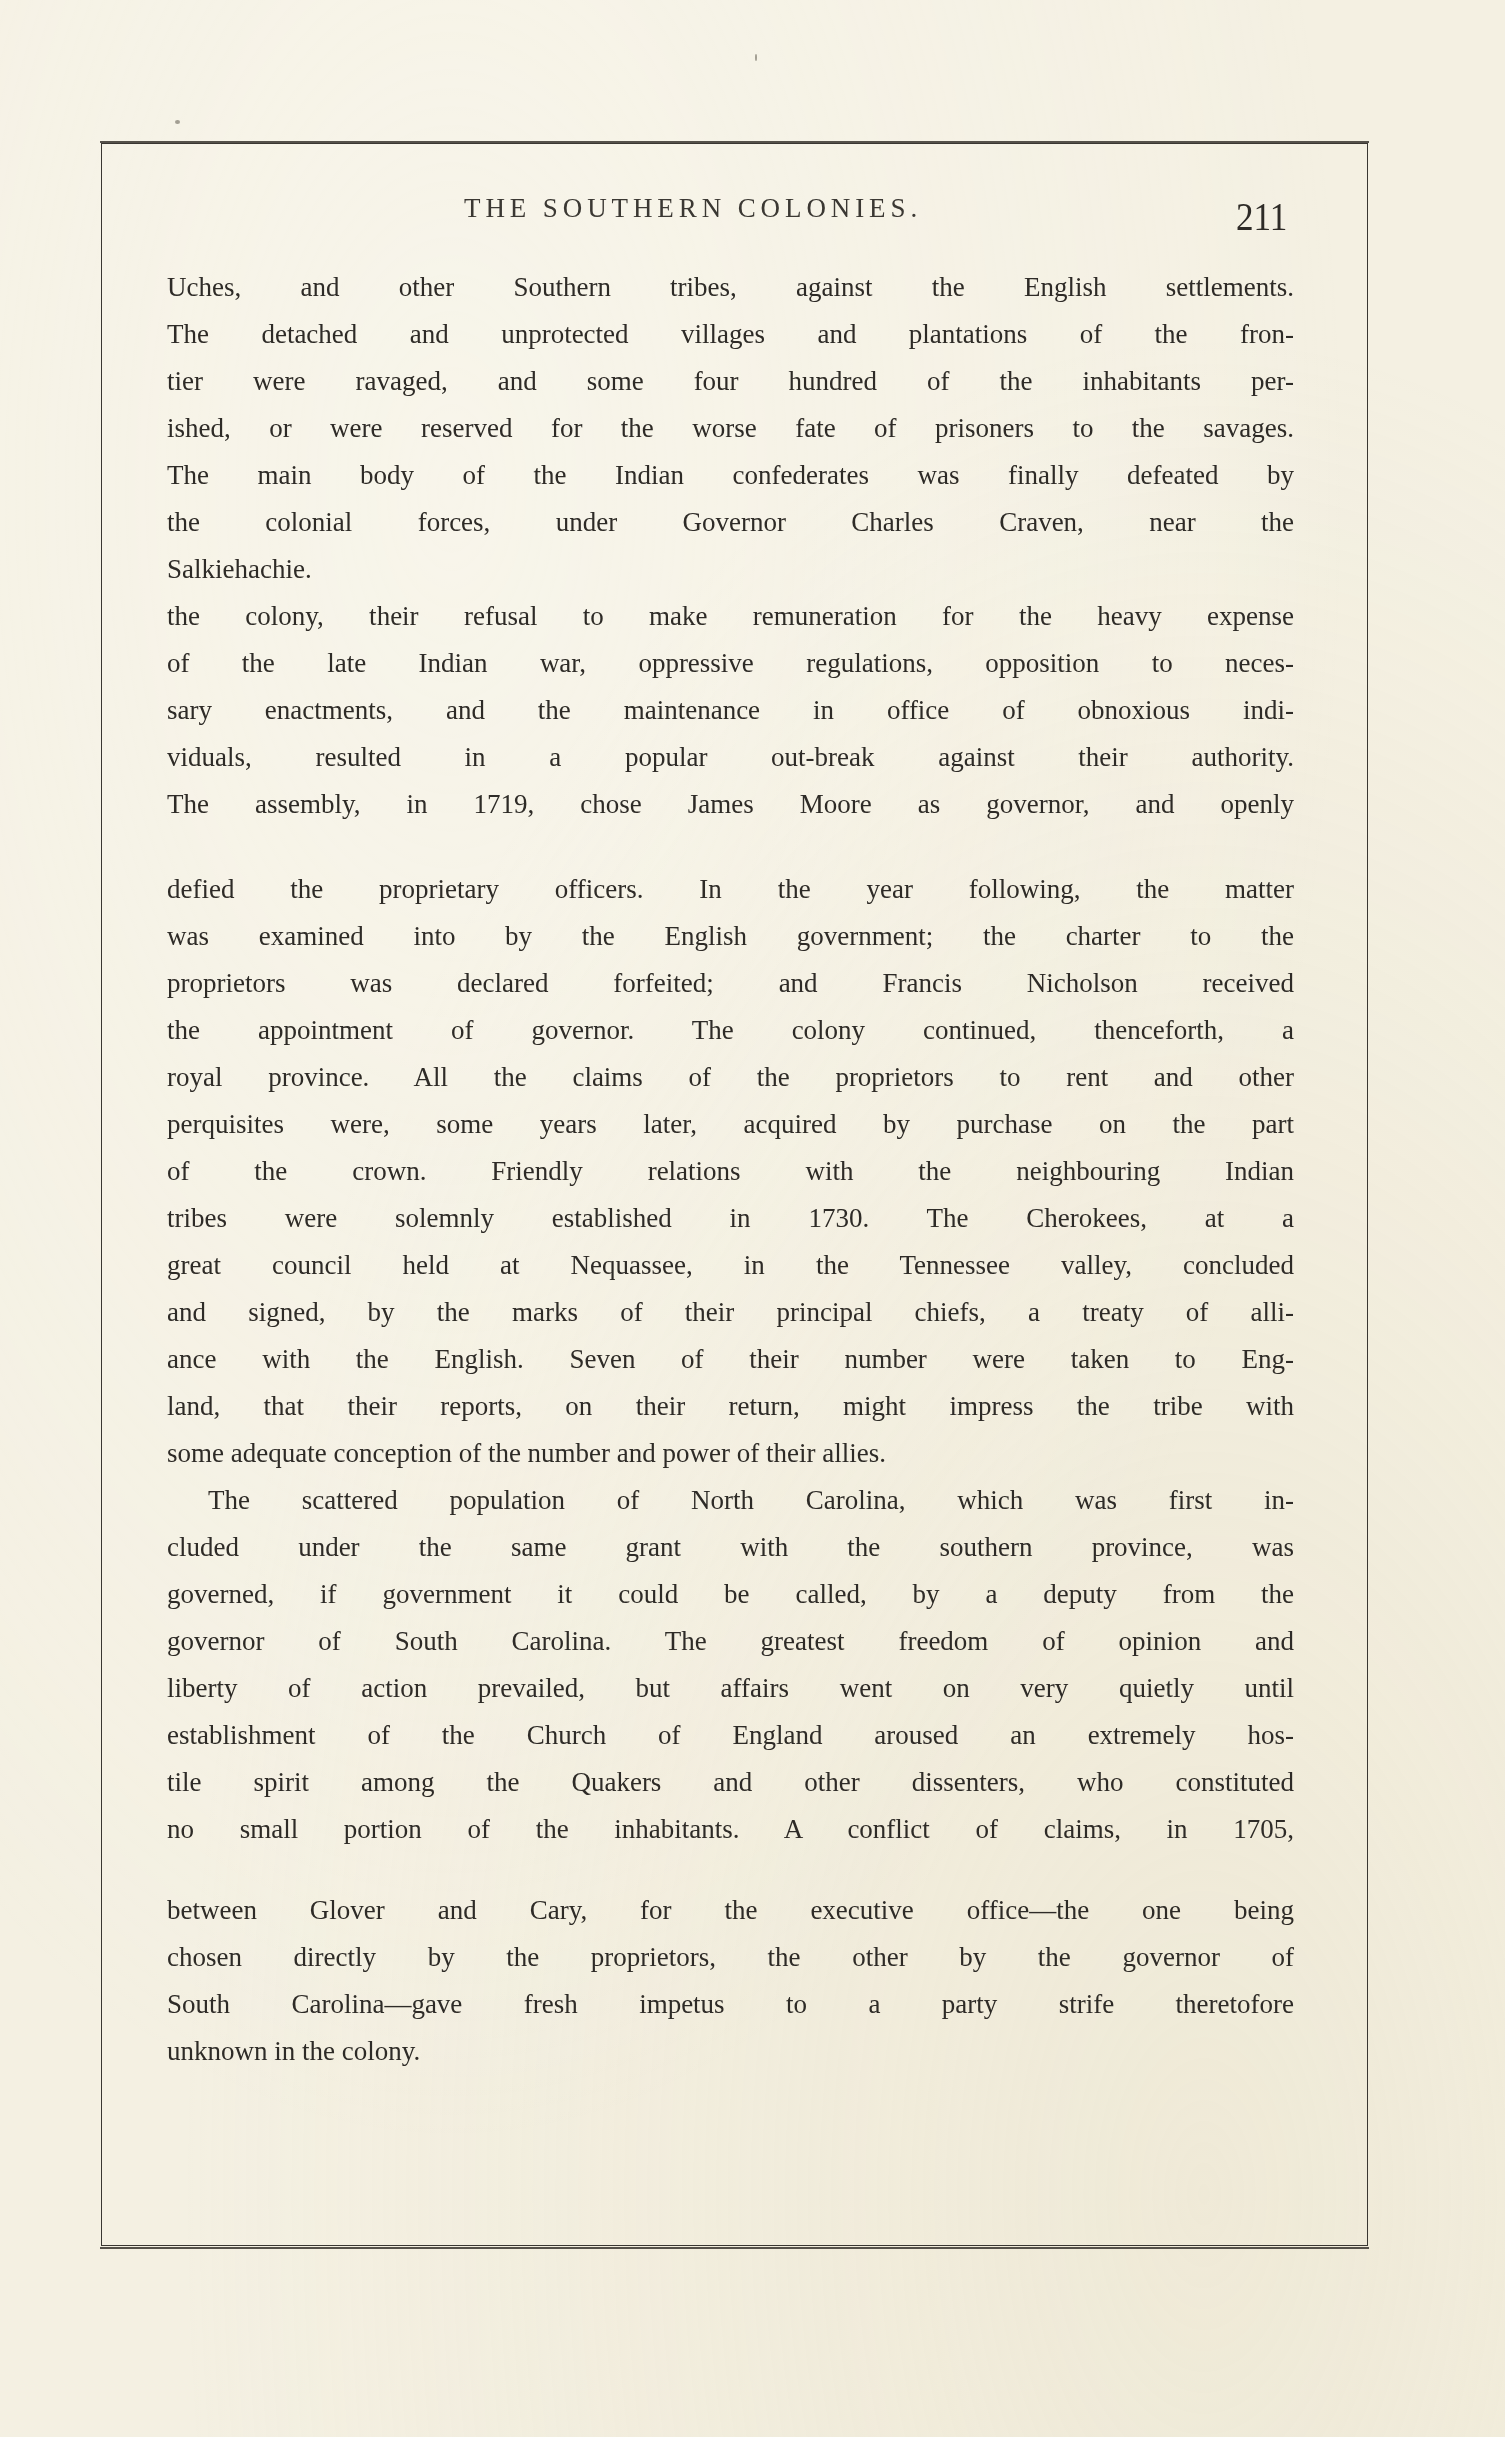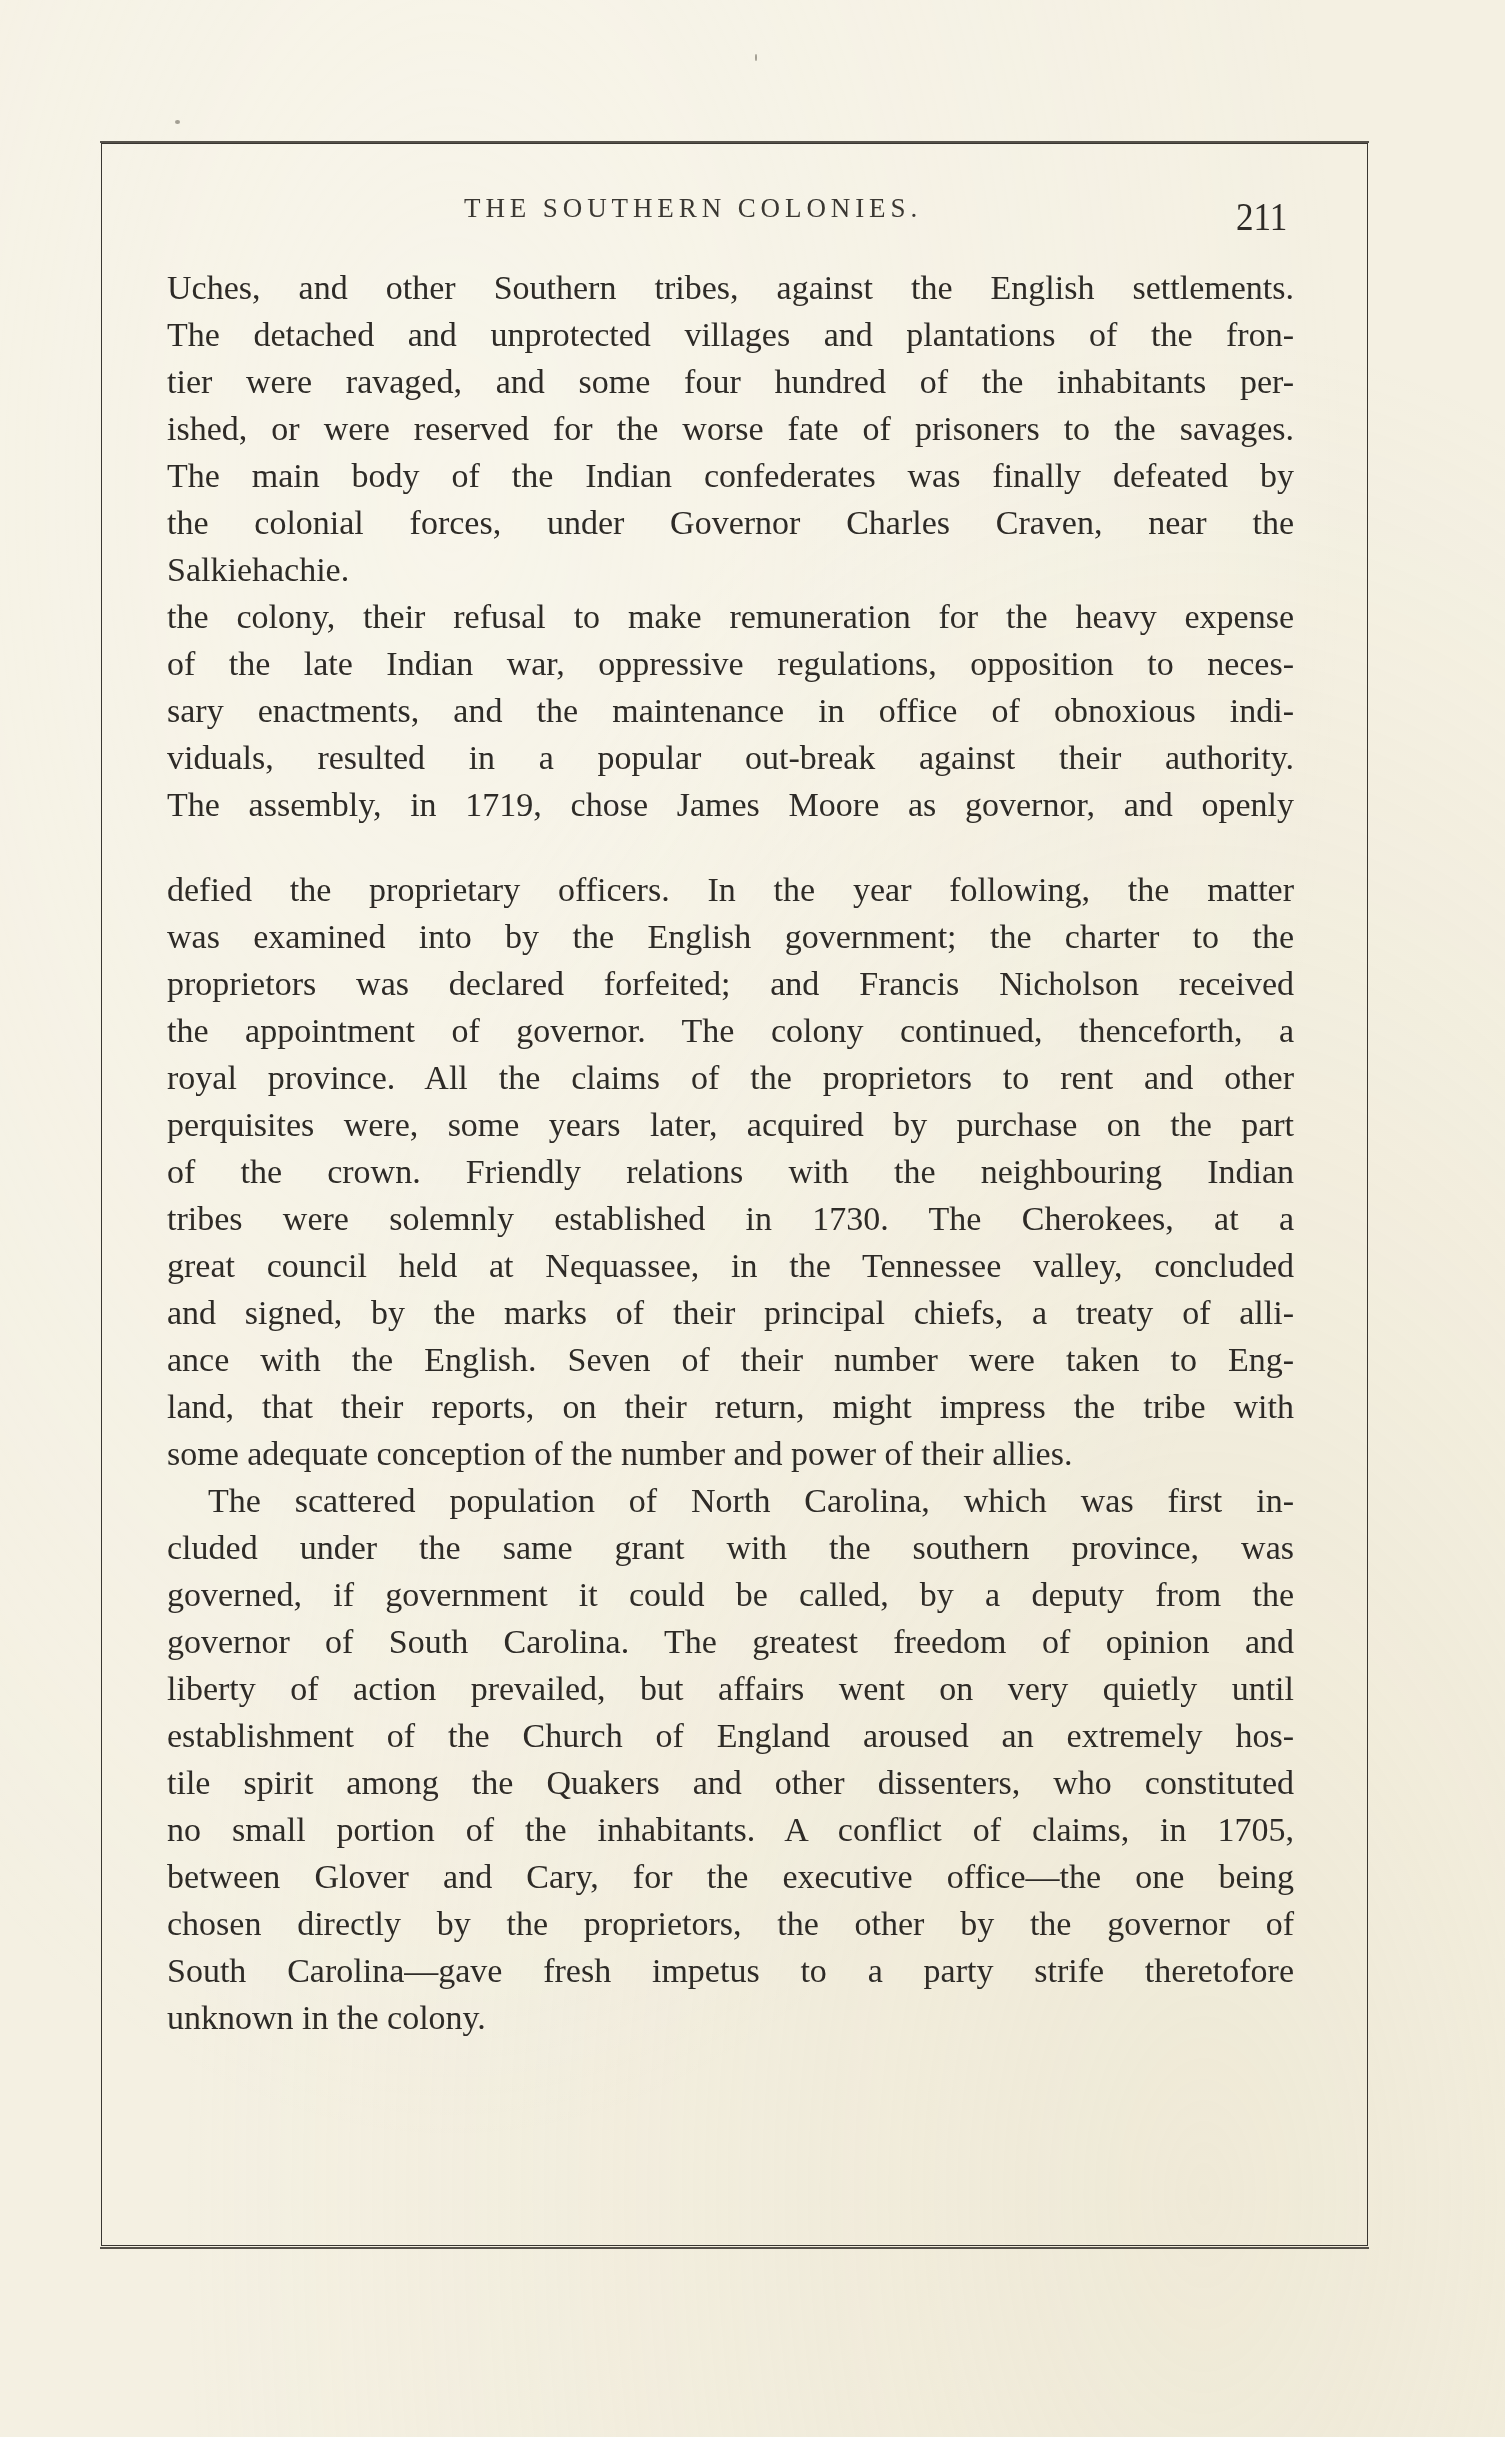--- a/index.html
+++ b/index.html
@@ -28,21 +28,21 @@
     font-size: 27px; letter-spacing: 4.9px; line-height: 34px;
     color: #3b3833; white-space: nowrap;
   }
   .page-number {
     position: absolute; left: 1236px; top: 194px;
     font-size: 39px; line-height: 45px; color: #2e2b27; white-space: nowrap;
     transform: scaleX(0.9); transform-origin: left center;
   }
   .body-text {
     position: absolute; left: 167px; top: 264px; width: 1127px;
-    font-size: 34px; line-height: 47px;
+    font-size: 27px; line-height: 47px;
   }
   .line {
     display: block; height: 47px; white-space: nowrap;
     text-align: justify; text-align-last: justify;
     overflow: visible;
   }
   .line.last { text-align-last: left; }
   .line.indent { padding-left: 41px; }
   .mark {
     position: absolute; background: #6b655a; border-radius: 50%; opacity: 0.6;
@@ -94,20 +94,20 @@
 
   <div>
     <span class="line indent" style="white-space: normal;">The scattered population of North Carolina, which was first in-</span>
     <span class="line" style="white-space: normal;">cluded under the same grant with the southern province, was</span>
     <span class="line" style="white-space: normal;">governed, if government it could be called, by a deputy from the</span>
     <span class="line" style="white-space: normal;">governor of South Carolina.  The greatest freedom of opinion and</span>
     <span class="line" style="white-space: normal;">liberty of action prevailed, but affairs went on very quietly until</span>
     <span class="line" style="white-space: normal;">establishment of the Church of England aroused an extremely hos-</span>
     <span class="line" style="white-space: normal;">tile spirit among the Quakers and other dissenters, who constituted</span>
     <span class="line" style="white-space: normal;">no small portion of the inhabitants.  A conflict of claims, in 1705,</span>
-    <span class="line" style="white-space: normal;">between Glover and Cary, for the executive office—the one being</span>
+    <span class="line" style="white-space: normal; margin-top: 34px;">between Glover and Cary, for the executive office—the one being</span>
     <span class="line" style="white-space: normal;">chosen directly by the proprietors, the other by the governor of</span>
     <span class="line" style="white-space: normal;">South Carolina—gave fresh impetus to a party strife theretofore</span>
     <span class="line last" style="white-space: normal;">unknown in the colony.</span>
   </div>
 
 </div>
 
 
 </body></html>

